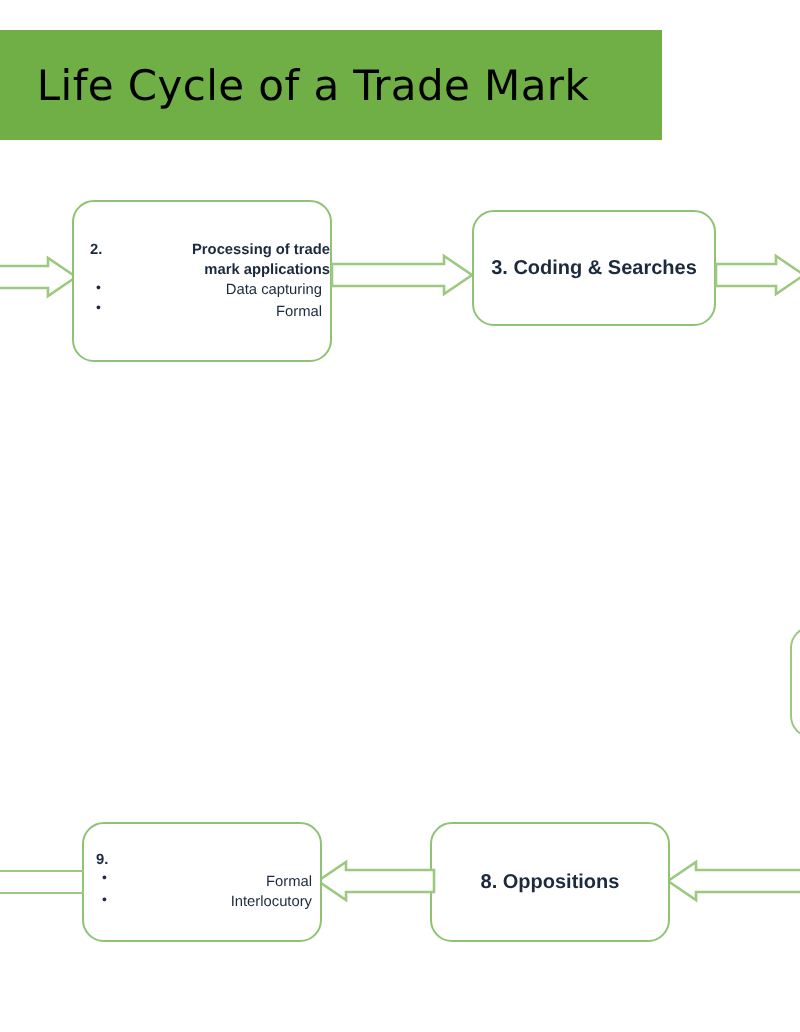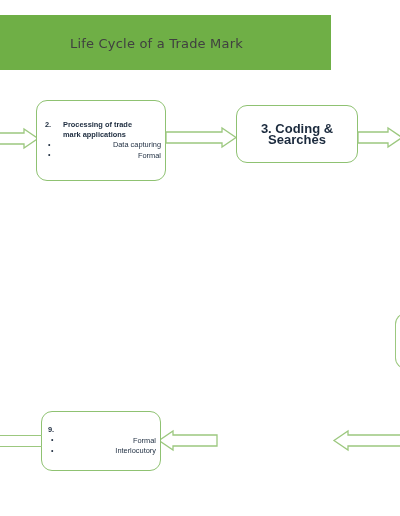--- a/index.html
+++ b/index.html
@@ -30,22 +30,22 @@
     background: #6FAF46;
     box-sizing: border-box;
   }
   .title-banner .title-text {
     position: absolute;
     left: 0;
     right: 0;
     top: 50%;
     transform: translateY(-50%);
     text-align: center;
-    color: #404040;
-    font-size: 13px;
+    color: #000000;
+    font-size: 21px;
     font-weight: 400;
     letter-spacing: 0.2px;
     padding-left: 10px;
     padding-right: 28px;
     box-sizing: border-box;
     font-family: "DejaVu Sans", sans-serif;
   }
 
   
   .node {
@@ -74,20 +74,21 @@
     font-size: 7.4px;
     line-height: 10.2px;
     padding-left: 8px;
   }
   .head-num {
     width: 18px;
     flex: 0 0 18px;
   }
   .head-title {
     flex: 1 1 auto;
+    text-align: right;
   }
 
   .bullets {
     list-style: none;
     margin: 0;
     padding: 0 4px 0 10px;
     text-align: right;
   }
   .bullets li {
     position: relative;
@@ -99,21 +100,21 @@
     content: "\2022";
     position: absolute;
     left: 1px;
     top: -0.5px;
     font-size: 7px;
     color: #1B2A3D;
   }
 
   .centered-label {
     font-weight: bold;
-    font-size: 13px;
+    font-size: 10px;
     line-height: 11px;
     text-align: center;
     padding: 0 8px;
   }
 
   
   .arrow {
     position: absolute;
   }
   .arrow svg {
@@ -182,20 +183,25 @@
   <div class="stub" style="left:395px; top:313px; width:14px; height:56px;
               border-left-width:1.2px; border-top-width:1.2px; border-bottom-width:1.2px;
               border-radius:11px 0 0 11px;"></div>
 
   <div class="arrow" style="left:334px; top:431px;">
     <svg width="70" height="22" viewBox="0 0 70 22">
       <path d="M70,4 L14,4 L14,0 L0,9.5 L14,19 L14,15 L70,15 Z" fill="#ffffff" stroke="#9CC87F" stroke-width="1.3"></path>
     </svg>
   </div>
 
+  <div class="node centered" style="left:215px; top:411px; width:120px; height:60px;">
+    <div class="node-inner">
+      <div class="centered-label">8.  Oppositions</div>
+    </div>
+  </div>
 
   <div class="arrow" style="left:159px; top:431px;">
     <svg width="60" height="22" viewBox="0 0 60 22">
       <path d="M58,4 L14,4 L14,0 L0,9.5 L14,19 L14,15 L58,15 Z" fill="#ffffff" stroke="#9CC87F" stroke-width="1.3"></path>
     </svg>
   </div>
 
   <div class="node" style="left:41px; top:411px; width:120px; height:60px;">
     <div class="node-inner">
       <div class="head-row" style="padding-left:6px;">

